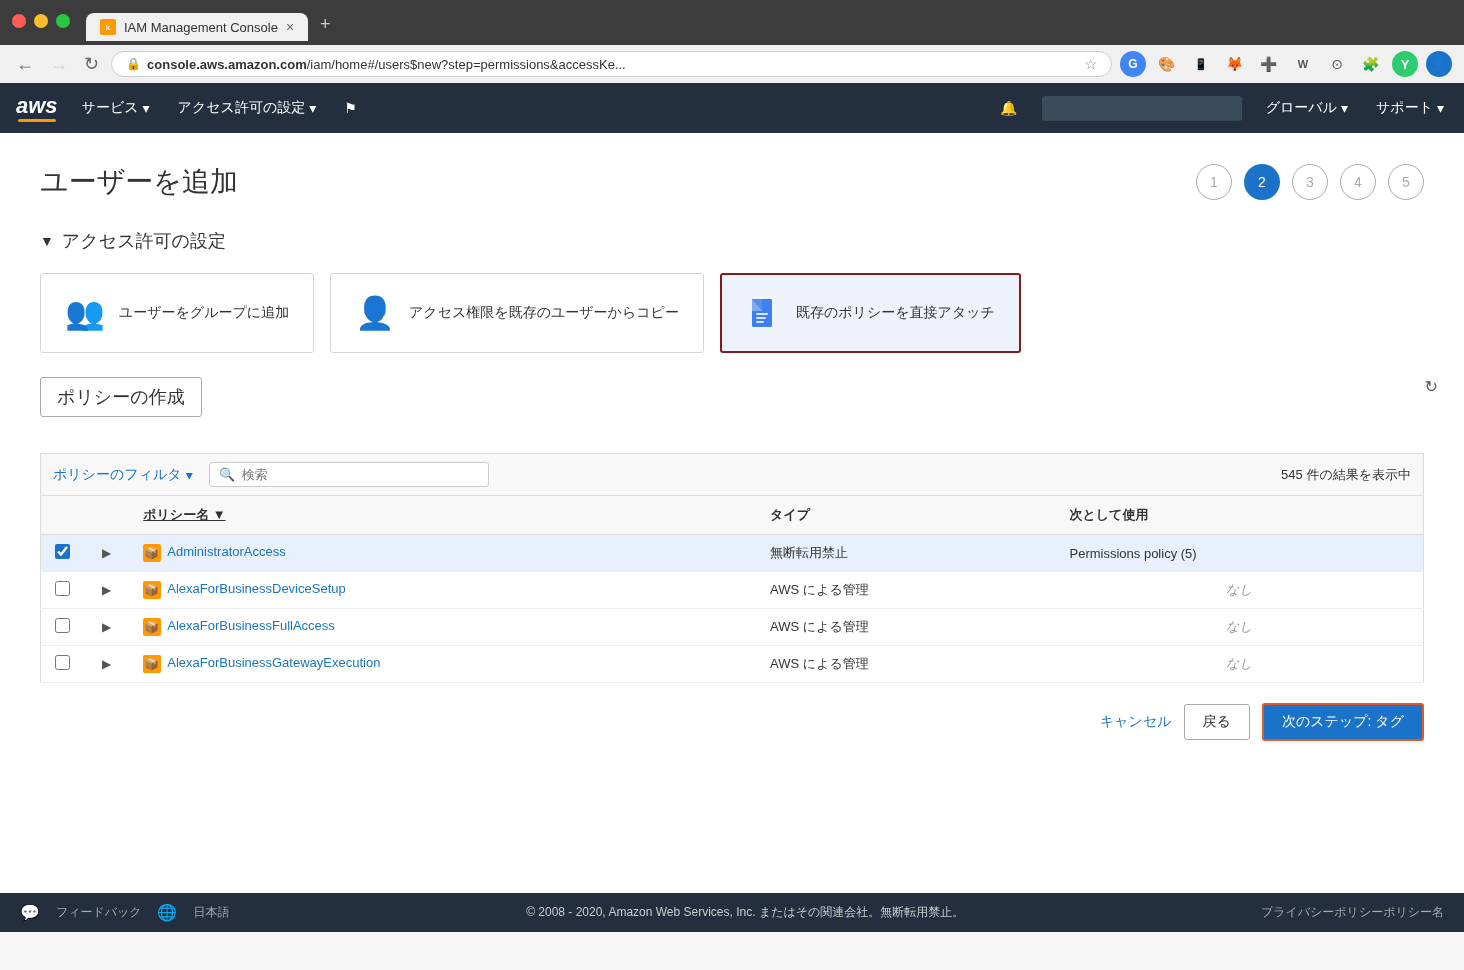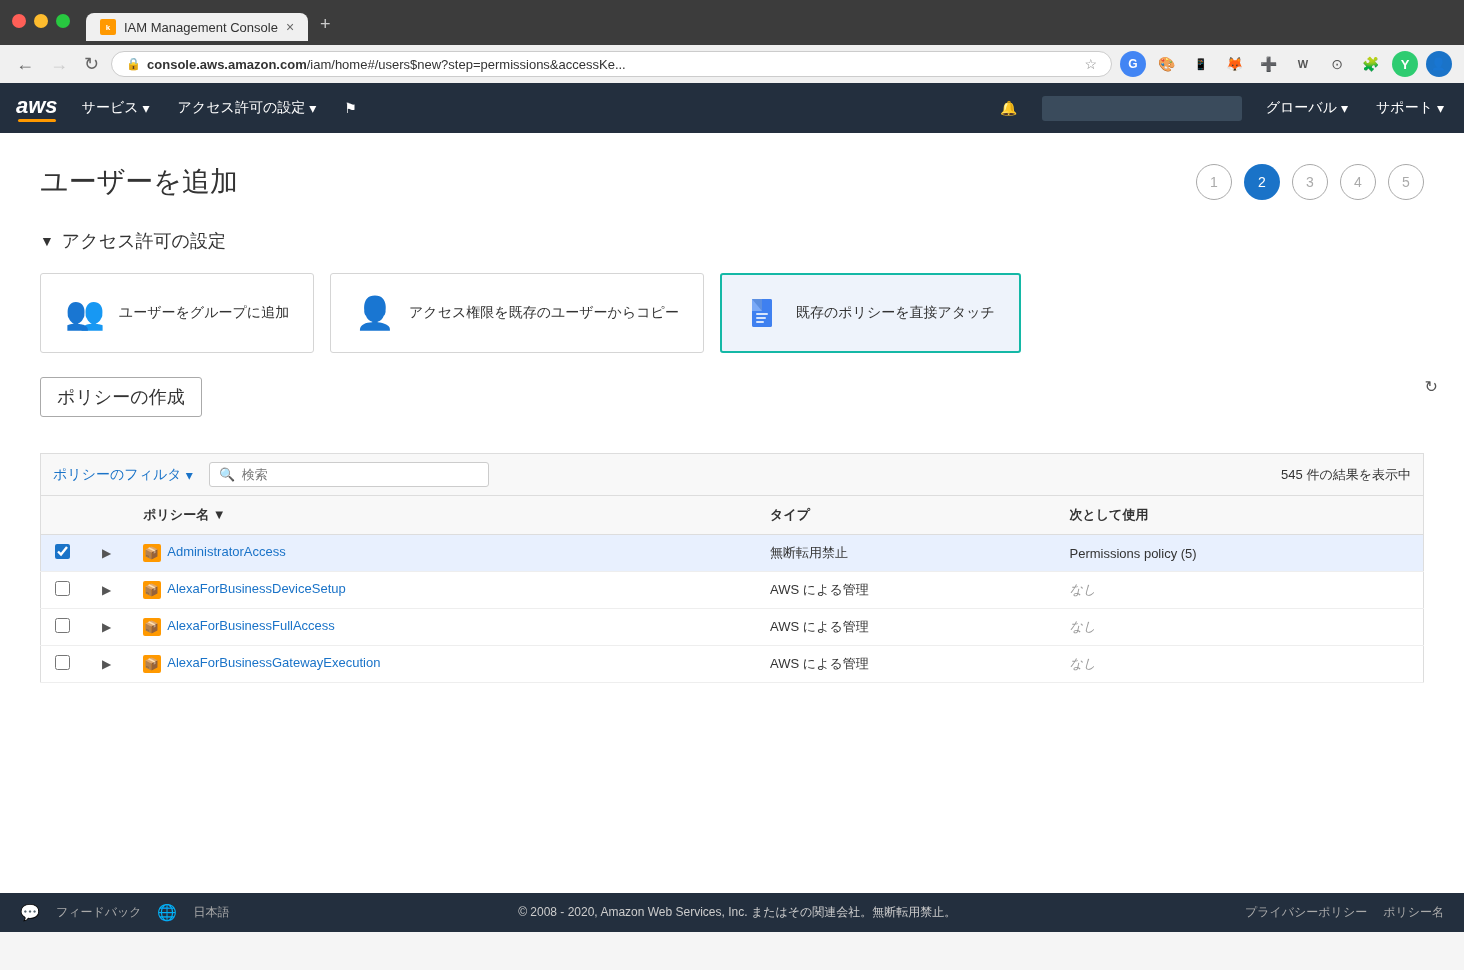--- a/index.html
+++ b/index.html
@@ -220,21 +220,21 @@
       border-radius: 3px;
       padding: 20px 24px;
       min-width: 220px;
       display: flex;
       align-items: center;
       gap: 14px;
       cursor: pointer;
       background: white;
     }
     .permission-card.active {
-      border: 2px solid #14b8a6;
+      border: 2px solid #7f1d1d;
       background: #eef3fb;
     }
     .perm-label {
       font-size: 14px;
       color: #333;
       font-weight: 500;
     }
 
     
     .create-policy-btn {
@@ -301,21 +301,21 @@
     }
     .policy-table th {
       background: #f8f8f8;
       padding: 10px 14px;
       font-size: 13px;
       font-weight: 600;
       color: #333;
       text-align: left;
       border-bottom: 1px solid #ddd;
     }
-    .policy-table th.sort-col { cursor: pointer; }
+    .policy-table th.sort-col { cursor: pointer; text-decoration: underline; }
     .policy-table td {
       padding: 9px 14px;
       font-size: 13px;
       border-bottom: 1px solid #eee;
     }
     .policy-table tr.highlighted { background: #e8f0fe; }
 
     .checkbox-cell { width: 40px; text-align: center; }
     .checkbox-cell input[type=checkbox] {
       width: 15px; height: 15px;
@@ -330,21 +330,21 @@
       color: #555;
       padding: 2px 4px;
     }
     .policy-name-link {
       color: #1a73c8;
       text-decoration: none;
       cursor: pointer;
     }
     .type-text { color: #333; }
     .used-as { color: #333; }
-    .used-as.none { color: #999; font-style: italic; }
+    .used-as.none { color: #999; font-style: italic; text-align: center; }
 
     
     .footer-actions {
       display: flex;
       justify-content: flex-end;
       gap: 12px;
       padding: 20px 0 10px;
       align-items: center;
     }
     .btn-cancel {
@@ -381,21 +381,21 @@
       background: #232f3e;
       color: #ccc;
       font-size: 12px;
       padding: 10px 20px;
       display: flex;
       align-items: center;
       gap: 20px;
     }
     .bottom-bar-left { display: flex; gap: 16px; align-items: center; }
     .bottom-bar-center { flex: 1; text-align: center; }
-    .bottom-bar-right { display: flex; gap: 16px; }
+    .bottom-bar-right { display: flex; }
     .bottom-link { color: #aaa; text-decoration: none; cursor: pointer; }
 
     .doc-icon {
       display: inline-flex;
       align-items: center;
       justify-content: center;
       width: 36px;
       height: 36px;
     }
     .doc-icon svg {
@@ -590,20 +590,25 @@
         <tr>
           <td class="checkbox-cell"><input type="checkbox" style=""></td>
           <td><button class="expand-btn">▶</button></td>
           <td><span style="display: inline-block; width: 18px; height: 18px; background: rgb(255, 153, 0); border-radius: 2px; vertical-align: middle; margin-right: 6px; font-size: 12px; text-align: center; line-height: 18px;">📦</span><a class="policy-name-link" href="#">AlexaForBusinessGatewayExecution</a></td>
           <td class="type-text">AWS による管理</td>
           <td class="used-as none">なし</td>
         </tr>
       </tbody>
   </table>
 
+  <div class="footer-actions">
+    <button class="btn-cancel">キャンセル</button>
+    <button class="btn-back">戻る</button>
+    <button class="btn-next">次のステップ: タグ</button>
+  </div>
 </div>
 
 <div class="bottom-bar">
   <div class="bottom-bar-left">
     <span style="color:#ccc; font-size:16px;">💬</span>
     <a class="bottom-link">フィードバック</a>
     <span style="color:#ccc; font-size:16px;">🌐</span>
     <a class="bottom-link">日本語</a>
   </div>
   <div class="bottom-bar-center">

